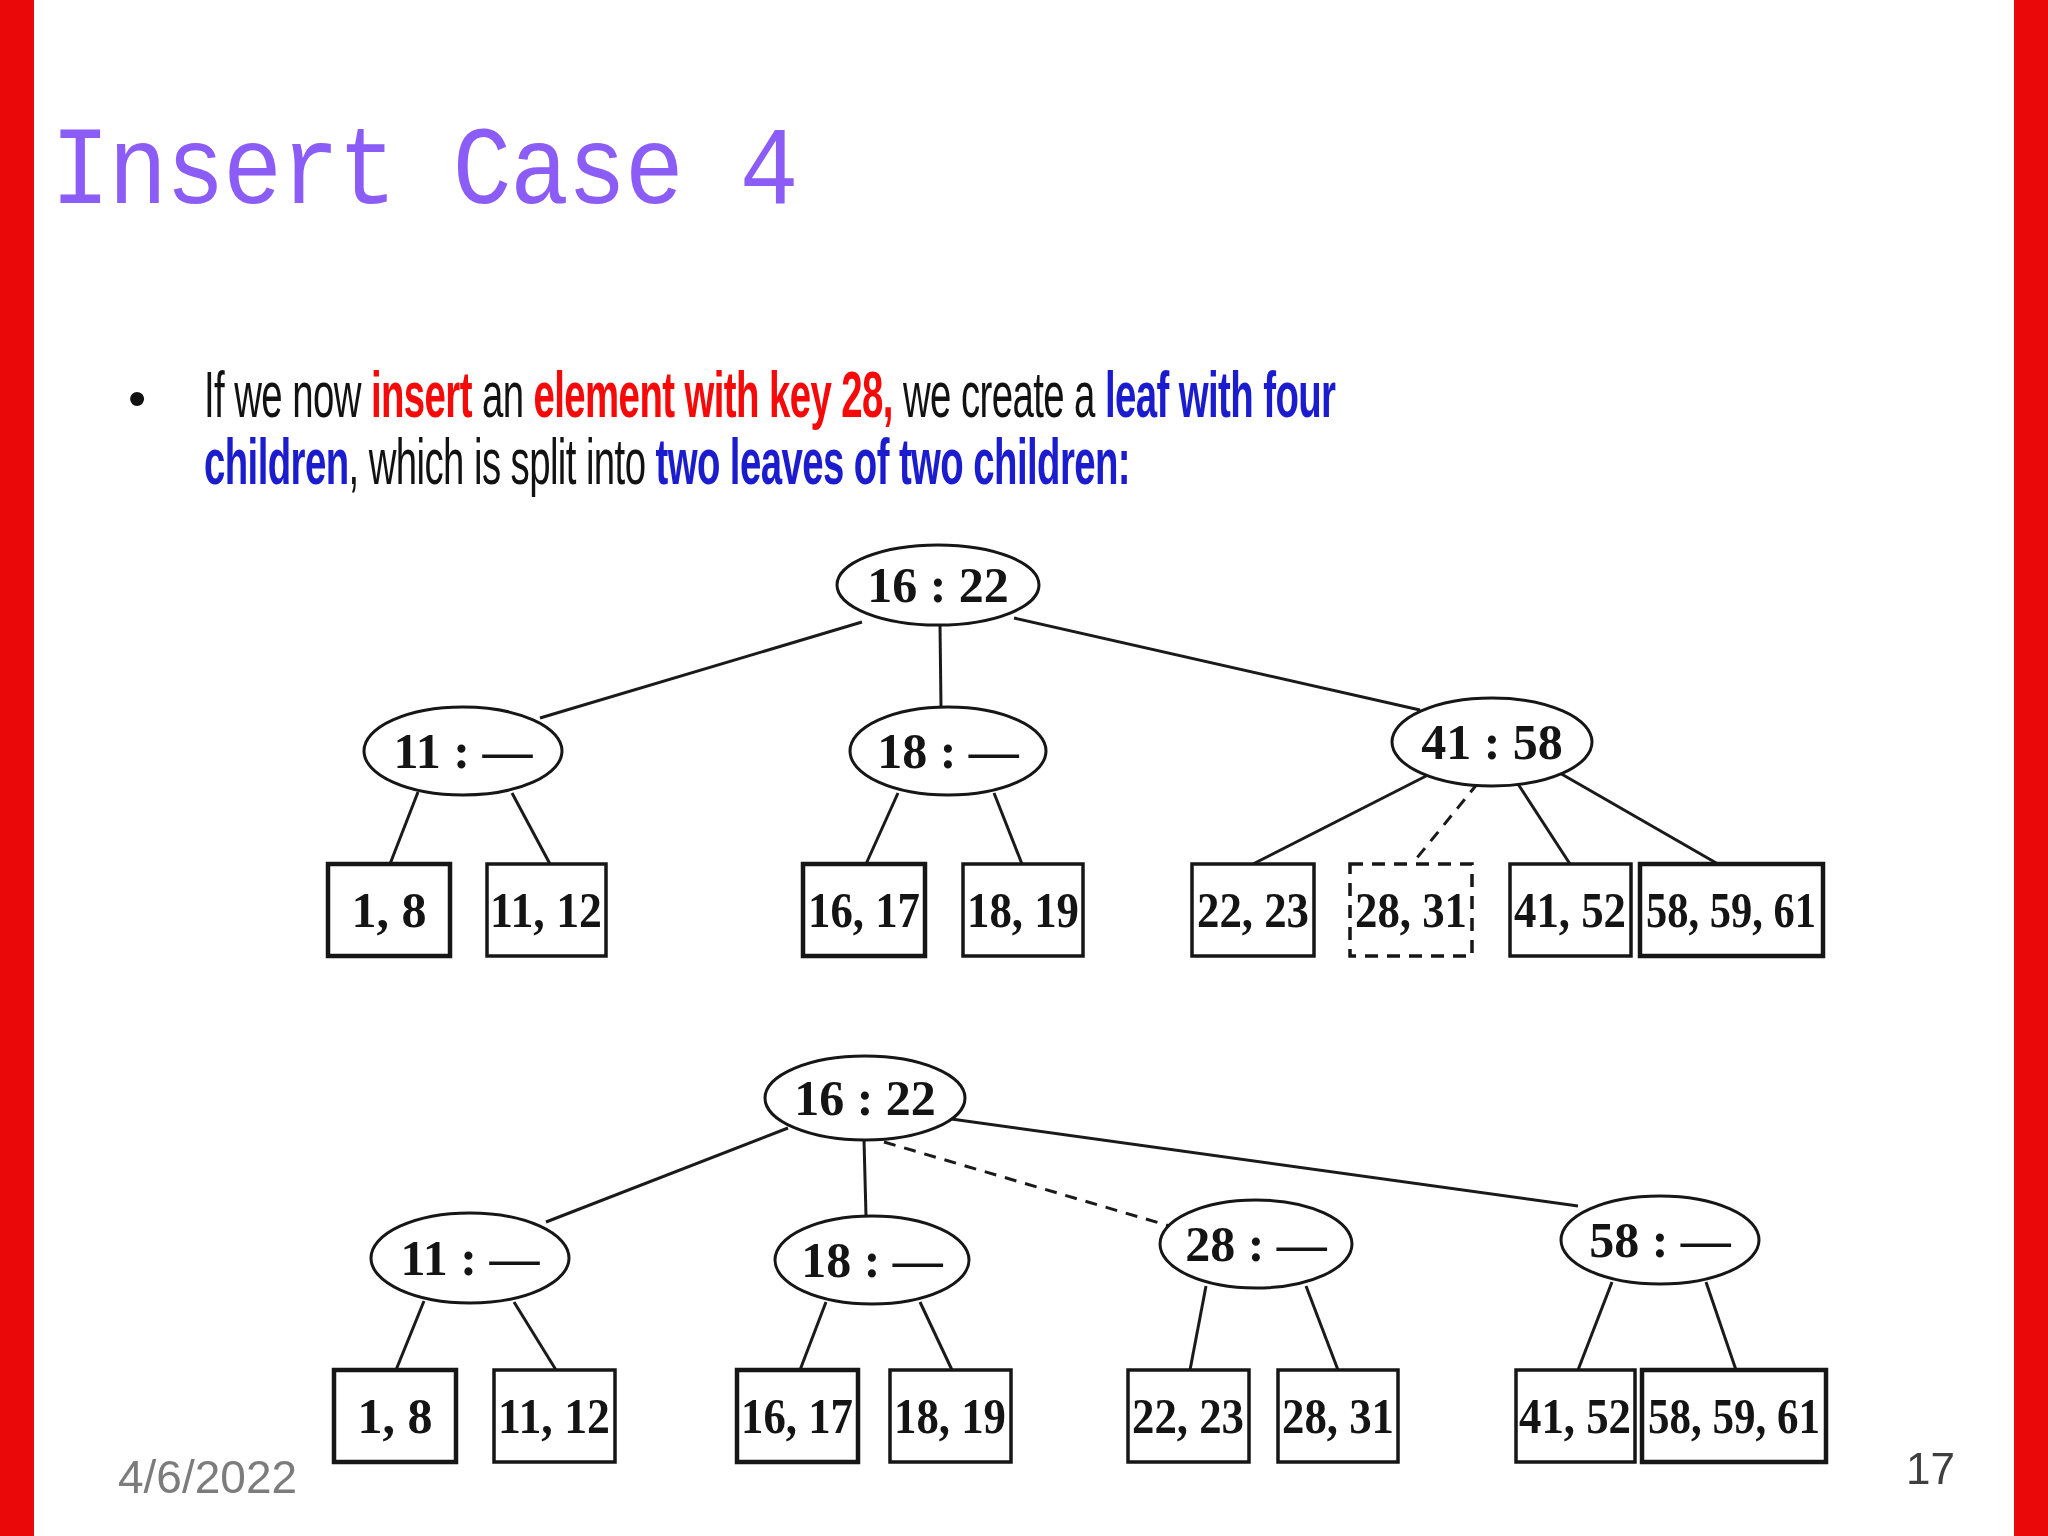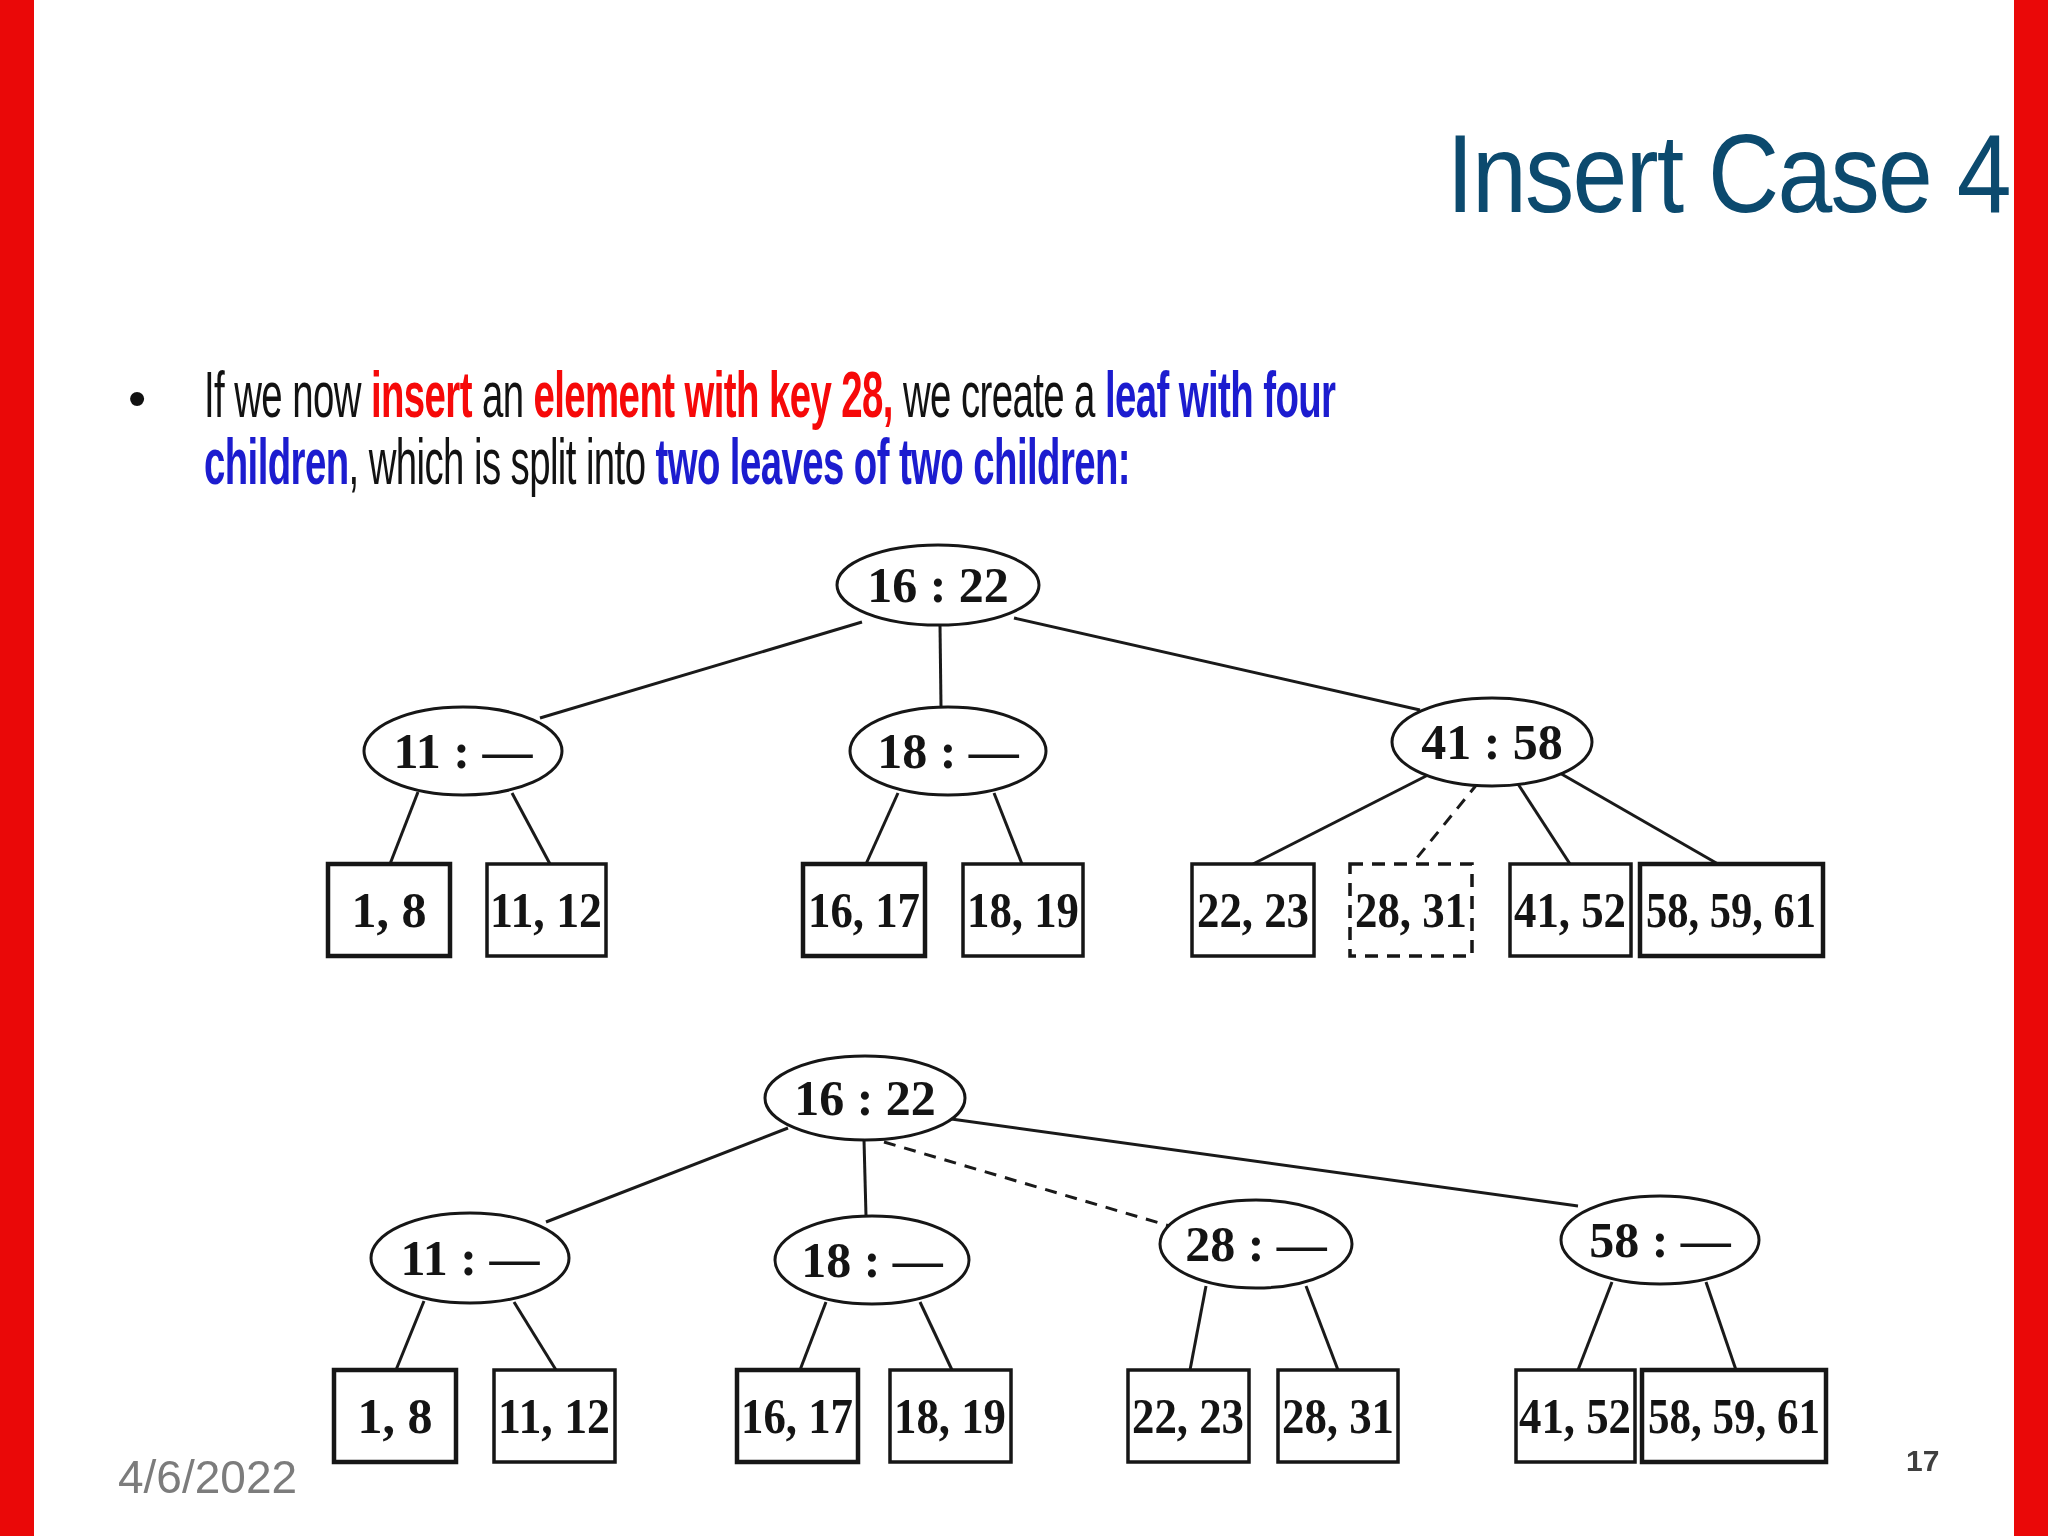--- a/index.html
+++ b/index.html
@@ -1,41 +1,41 @@
 <!DOCTYPE html>
 <html><head>
 <meta charset="utf-8">
 <style>
   html,body{margin:0;padding:0;background:#ffffff;}
   .slide{position:relative;width:2048px;height:1536px;background:#ffffff;overflow:hidden;
          font-family:"Liberation Sans",sans-serif;color:#161616;}
   .edge-bar{position:absolute;top:0;bottom:0;width:34px;background:#ea0808;}
   .edge-bar.left{left:0;}
   .edge-bar.right{right:0;}
-  .title{position:absolute;left:0;right:0;top:112px;text-align:right;
-         font-size:112px;line-height:1.1;font-weight:400;color:#0c4a6e;white-space:nowrap;}
+  .title{position:absolute;left:0;right:0;top:112px;text-align:left;
+         font-size:112px;line-height:1.1;font-weight:400;color:#8b5cf6;white-space:nowrap;font-family:Liberation Mono, monospace;}
   .title-inner{display:inline-block;transform:scaleX(0.88);transform-origin:50% 50%;letter-spacing:-2px;}
   .bullet-row{position:absolute;left:128px;top:362px;width:1880px;}
   .bullet-dot{position:absolute;left:0;top:6px;font-size:52px;color:#111;}
   .bullet-text{position:absolute;left:76px;top:0;width:2400px;
                font-size:64px;line-height:67px;letter-spacing:-1px;
                transform:scaleX(0.60);transform-origin:0 0;white-space:nowrap;}
   .seg-ink{color:#121212;font-weight:400;}
   .seg-red{color:#f60909;font-weight:700;}
   .seg-blue{color:#1c1ccf;font-weight:700;}
   svg.diagram{position:absolute;left:0;top:0;width:2048px;height:1536px;}
   .edge{stroke:#1a1a1a;stroke-width:3;fill:none;}
   .edge.dashed{stroke-dasharray:12 9;}
   .node-ellipse{fill:#ffffff;stroke:#161616;stroke-width:3;}
   .leaf-box{fill:#ffffff;stroke:#161616;stroke-width:3.5;}
   .leaf-box.bold{stroke-width:4.5;}
   .leaf-box.dashed{stroke-dasharray:13 9;}
   .node-label{font:700 50px "Liberation Serif",serif;fill:#141414;text-anchor:middle;}
   .footer-date{position:absolute;left:118px;top:1450px;font-size:46px;color:#7c7c7c;}
-  .footer-page{position:absolute;left:1906px;top:1444px;font-size:30px;color:#3f3f3f;font-weight:bold;}
+  .footer-page{position:absolute;left:1906px;top:1444px;font-size:44px;color:#3f3f3f;}
 </style>
 </head>
 <body>
 
 <div class="slide">
 
   <div class="edge-bar left"></div>
   <div class="edge-bar right"></div>
 
   <div class="title">

